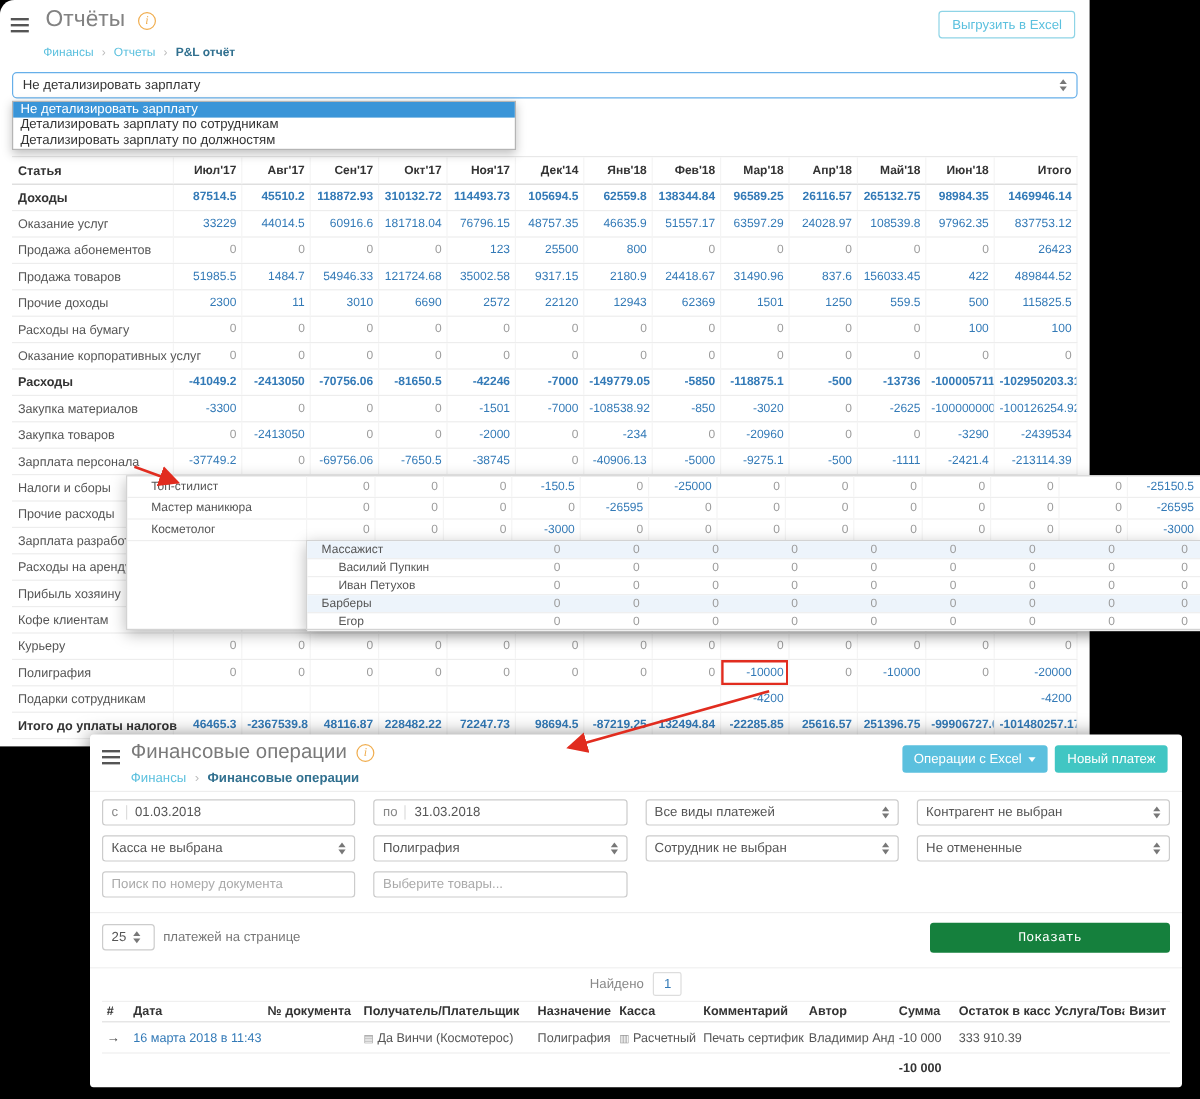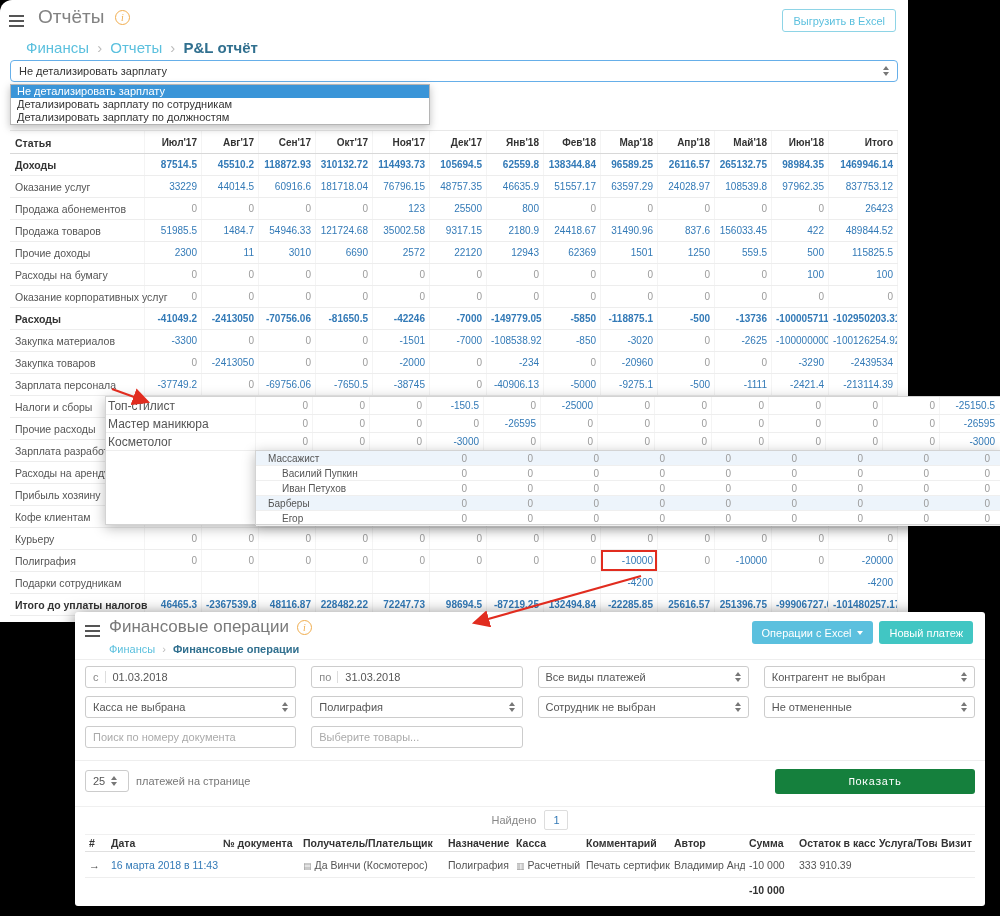--- a/index.html
+++ b/index.html
@@ -20,21 +20,21 @@
   .updown i.d{border-top:4px solid #777}
   .crumb-link{color:#5bc0de;cursor:pointer}
   .crumb-sep{color:#bbb;margin:0 4px}
   .crumb-current{color:#31708f;font-weight:bold}
 
   
   .rw-hamburger{left:9px;top:15px}
   .rw-title{position:absolute;left:38px;top:6px;font-size:19px;color:#828282}
   .rw-info{position:absolute;left:115px;top:10px}
   .export-btn{position:absolute;right:12px;top:9px;height:23px;padding:0 10px;background:#fff;border:1px solid #8ed4e6;color:#5bc0de;border-radius:3px;font-size:11px;cursor:pointer;font-family:inherit}
-  .rw-crumbs{position:absolute;left:26px;top:39px;font-size:15px}
+  .rw-crumbs{position:absolute;left:36px;top:39px;font-size:10px}
 
   
   .salary-select{position:absolute;left:10px;top:60px;width:888px;height:22px;border:1px solid #66afe9;border-radius:4px;background:#fff;display:flex;align-items:center;justify-content:space-between;padding:0 8px;font-size:11px;color:#333;cursor:pointer}
   .salary-options{position:absolute;left:10px;top:84px;width:420px;background:#fff;border:1px solid #b5b5b5;box-shadow:0 3px 8px rgba(0,0,0,.25);z-index:5;font-size:11px}
   .sel-option{height:13px;line-height:13px;padding:0 6px;color:#333;white-space:nowrap;cursor:pointer}
   .sel-option.selected{background:#3a95d8;color:#fff}
 
   
   .pl-table{position:absolute;left:10px;top:130px;width:888px;font-size:10px;color:#555}
   .pl-row{display:flex;height:22px;line-height:22px;border-bottom:1px solid #ededed}
@@ -48,21 +48,21 @@
   .pl-bold .pl-label{font-weight:bold;color:#333}
   .pl-bold .pl-num{font-weight:bold}
   .red-box{box-shadow:inset 0 0 0 2px #e12c1f}
 
   
   .popup{position:absolute;background:#fff;border:1px solid #d3d3d3;box-shadow:0 3px 12px rgba(0,0,0,.28)}
   .popup-a{left:105px;top:396px;width:900px;height:129px;z-index:10}
   .popup-b{left:255px;top:450px;width:746px;height:75px;z-index:11}
   .pp-row{display:flex;height:18px;line-height:18px;border-bottom:1px solid #eee;font-size:10px}
   .pp-cell{flex:0 0 auto;border-right:1px solid #f4f4f4;overflow:hidden;white-space:nowrap}
-  .pp-label{width:150px;padding:0 2px;color:#555;font-size:12px}
+  .pp-label{width:150px;padding:0 20px;color:#555;font-size:10px}
   .pp-num{width:57px;text-align:right;padding:0 4px;color:#337ab7}
   .pp-num.zero{color:#9b9b9b}
   .pp-total{width:64px;padding-right:8px}
   .pe-row{display:flex;height:15px;line-height:15px;border-bottom:1px solid #efefef;font-size:10px}
   .pe-row.pe-group{background:#edf4fb}
   .pe-cell{flex:0 0 auto;overflow:hidden;white-space:nowrap}
   .pe-label{width:150px;padding:0 12px;color:#555;font-size:10px}
   .pe-label.pe-indent{padding-left:26px}
   .pe-num{width:66px;text-align:right;padding:0 5px;color:#337ab7}
   .pe-num.zero{color:#9b9b9b}
@@ -143,21 +143,21 @@
       </div>
 
     <div class="pl-table" id="pl-table">
         <div class="pl-row pl-head">
           <div class="pl-cell pl-label">Статья</div>
           <div class="pl-cell pl-num">Июл'17</div>
           <div class="pl-cell pl-num">Авг'17</div>
           <div class="pl-cell pl-num">Сен'17</div>
           <div class="pl-cell pl-num">Окт'17</div>
           <div class="pl-cell pl-num">Ноя'17</div>
-          <div class="pl-cell pl-num">Дек'17</div>
+          <div class="pl-cell pl-num">Дек'14</div>
           <div class="pl-cell pl-num">Янв'18</div>
           <div class="pl-cell pl-num">Фев'18</div>
           <div class="pl-cell pl-num">Мар'18</div>
           <div class="pl-cell pl-num">Апр'18</div>
           <div class="pl-cell pl-num">Май'18</div>
           <div class="pl-cell pl-num">Июн'18</div>
           <div class="pl-cell pl-num pl-total">Итого</div>
         </div>
         <div class="pl-row pl-bold">
           <div class="pl-cell pl-label">Доходы</div>

